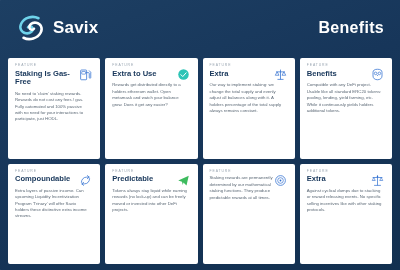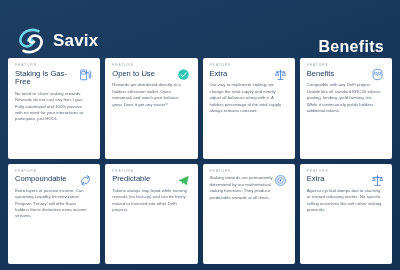--- a/index.html
+++ b/index.html
@@ -23,21 +23,21 @@
       linear-gradient(65deg, rgba(255,255,255,0.025) 0 1px, transparent 1px 62px);
     pointer-events: none;
   }
 
   
   .header {
     position: absolute;
     top: 0; left: 0; right: 0;
     height: 56px;
     display: flex;
-    align-items: flex-end;
+    align-items: center;
     justify-content: space-between;
     padding: 0 14px 0 16px;
     z-index: 3;
   }
   .brand {
     display: flex;
     align-items: center;
     gap: 7px;
   }
   .brand-mark {
@@ -82,21 +82,21 @@
   .card-eyebrow {
     font-size: 3.4px;
     letter-spacing: 0.9px;
     color: #9aa6b2;
     text-transform: uppercase;
     margin-bottom: 2px;
     line-height: 1.1;
   }
   .card-title {
     font-size: 7.6px;
-    font-weight: 400;
+    font-weight: 700;
     color: #17365a;
     line-height: 1.12;
     margin-bottom: 4px;
     max-width: 78%;
   }
   .card-body {
     font-size: 4.3px;
     line-height: 1.5;
     color: #5a6774;
     max-width: 96%;
@@ -136,21 +136,21 @@
         <svg viewBox="0 0 40 40" aria-hidden="true">
           <rect x="7" y="8" width="16" height="26" rx="2" fill="none" stroke="#2f6fd0" stroke-width="2"></rect>
           <rect x="10" y="12" width="10" height="7" rx="1" fill="none" stroke="#2f6fd0" stroke-width="1.6"></rect>
           <path d="M23 15h5a2 2 0 0 1 2 2v11a2 2 0 0 0 4 0V14l-4-4" fill="none" stroke="#2f6fd0" stroke-width="2" stroke-linecap="round"></path>
         </svg>
       </span>
     </div>
 
     <div class="card">
       <div class="card-eyebrow">FEATURE</div>
-      <div class="card-title">Open to Use</div>
+      <div class="card-title">Extra to Use</div>
       <div class="card-body">Rewards get distributed directly to a holders ethereum wallet. Open metamask and watch your balance grow. Does it get any easier?</div>
       <span class="card-icon">
         <svg viewBox="0 0 40 40" aria-hidden="true">
           <circle cx="20" cy="20" r="14" fill="#2ec4b6"></circle>
           <path d="M13 20.5l5 5 9-10" fill="none" stroke="#ffffff" stroke-width="2.6" stroke-linecap="round" stroke-linejoin="round"></path>
         </svg>
       </span>
     </div>
 
     <div class="card">

